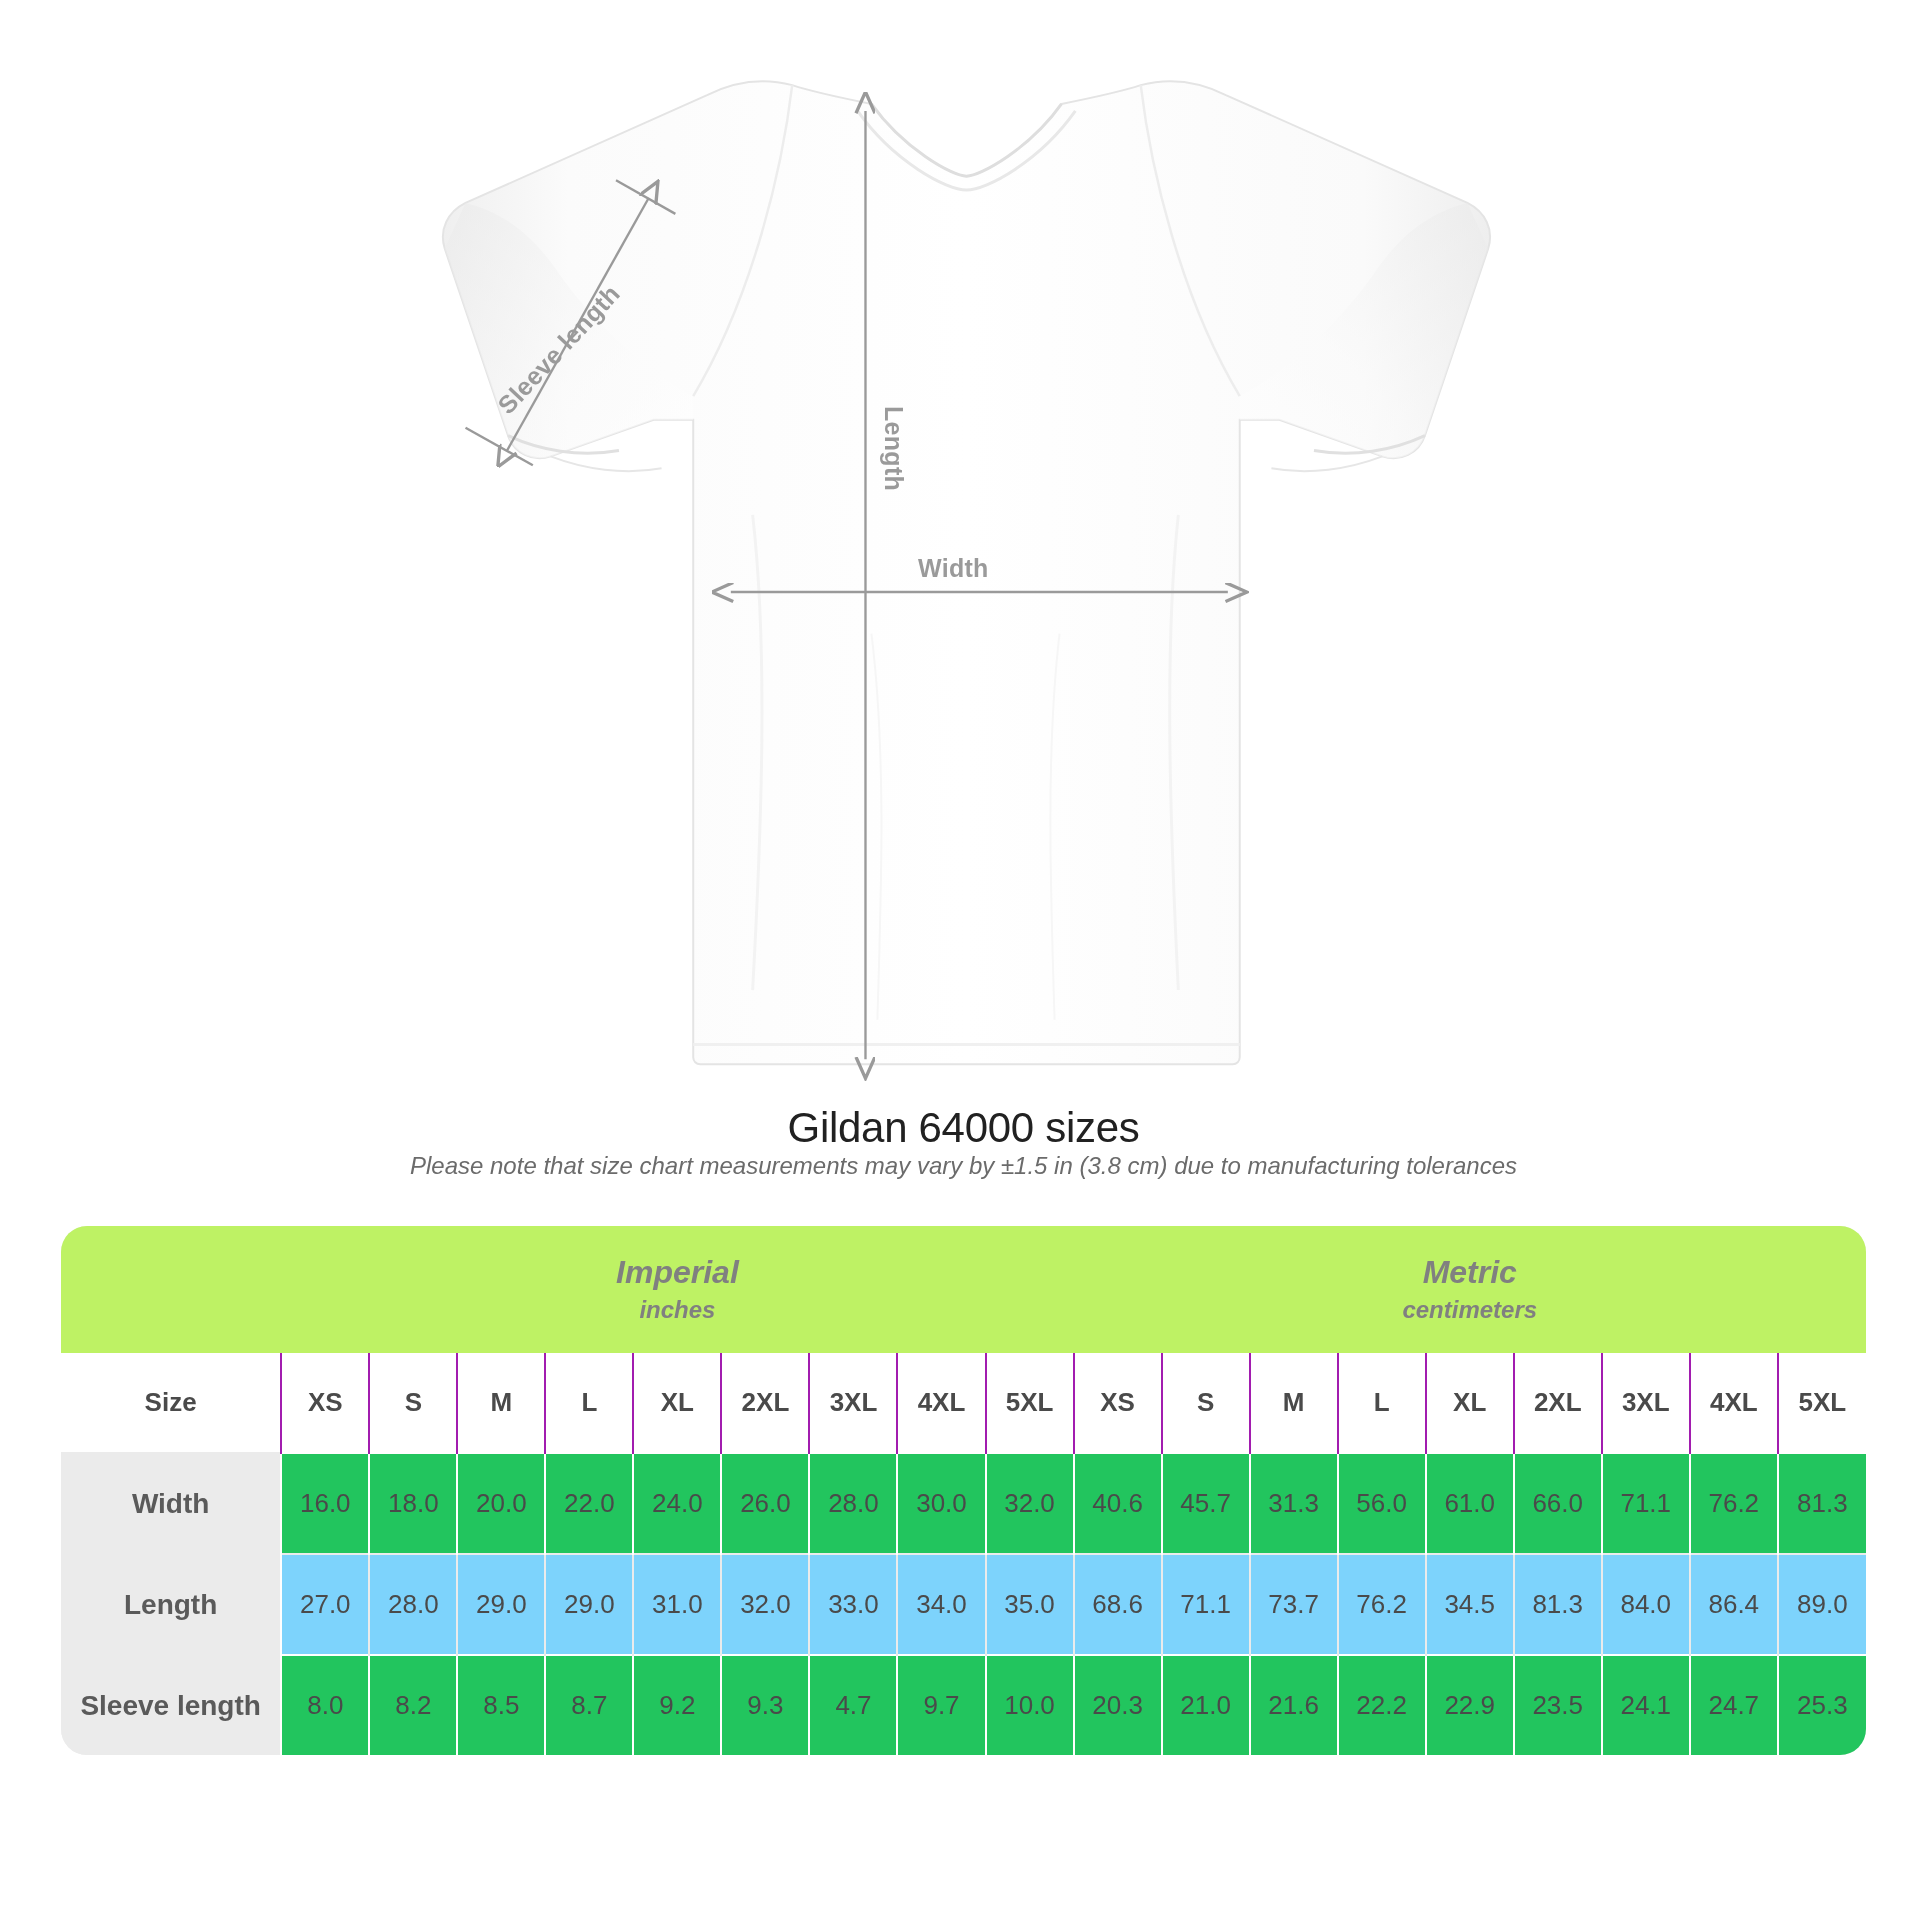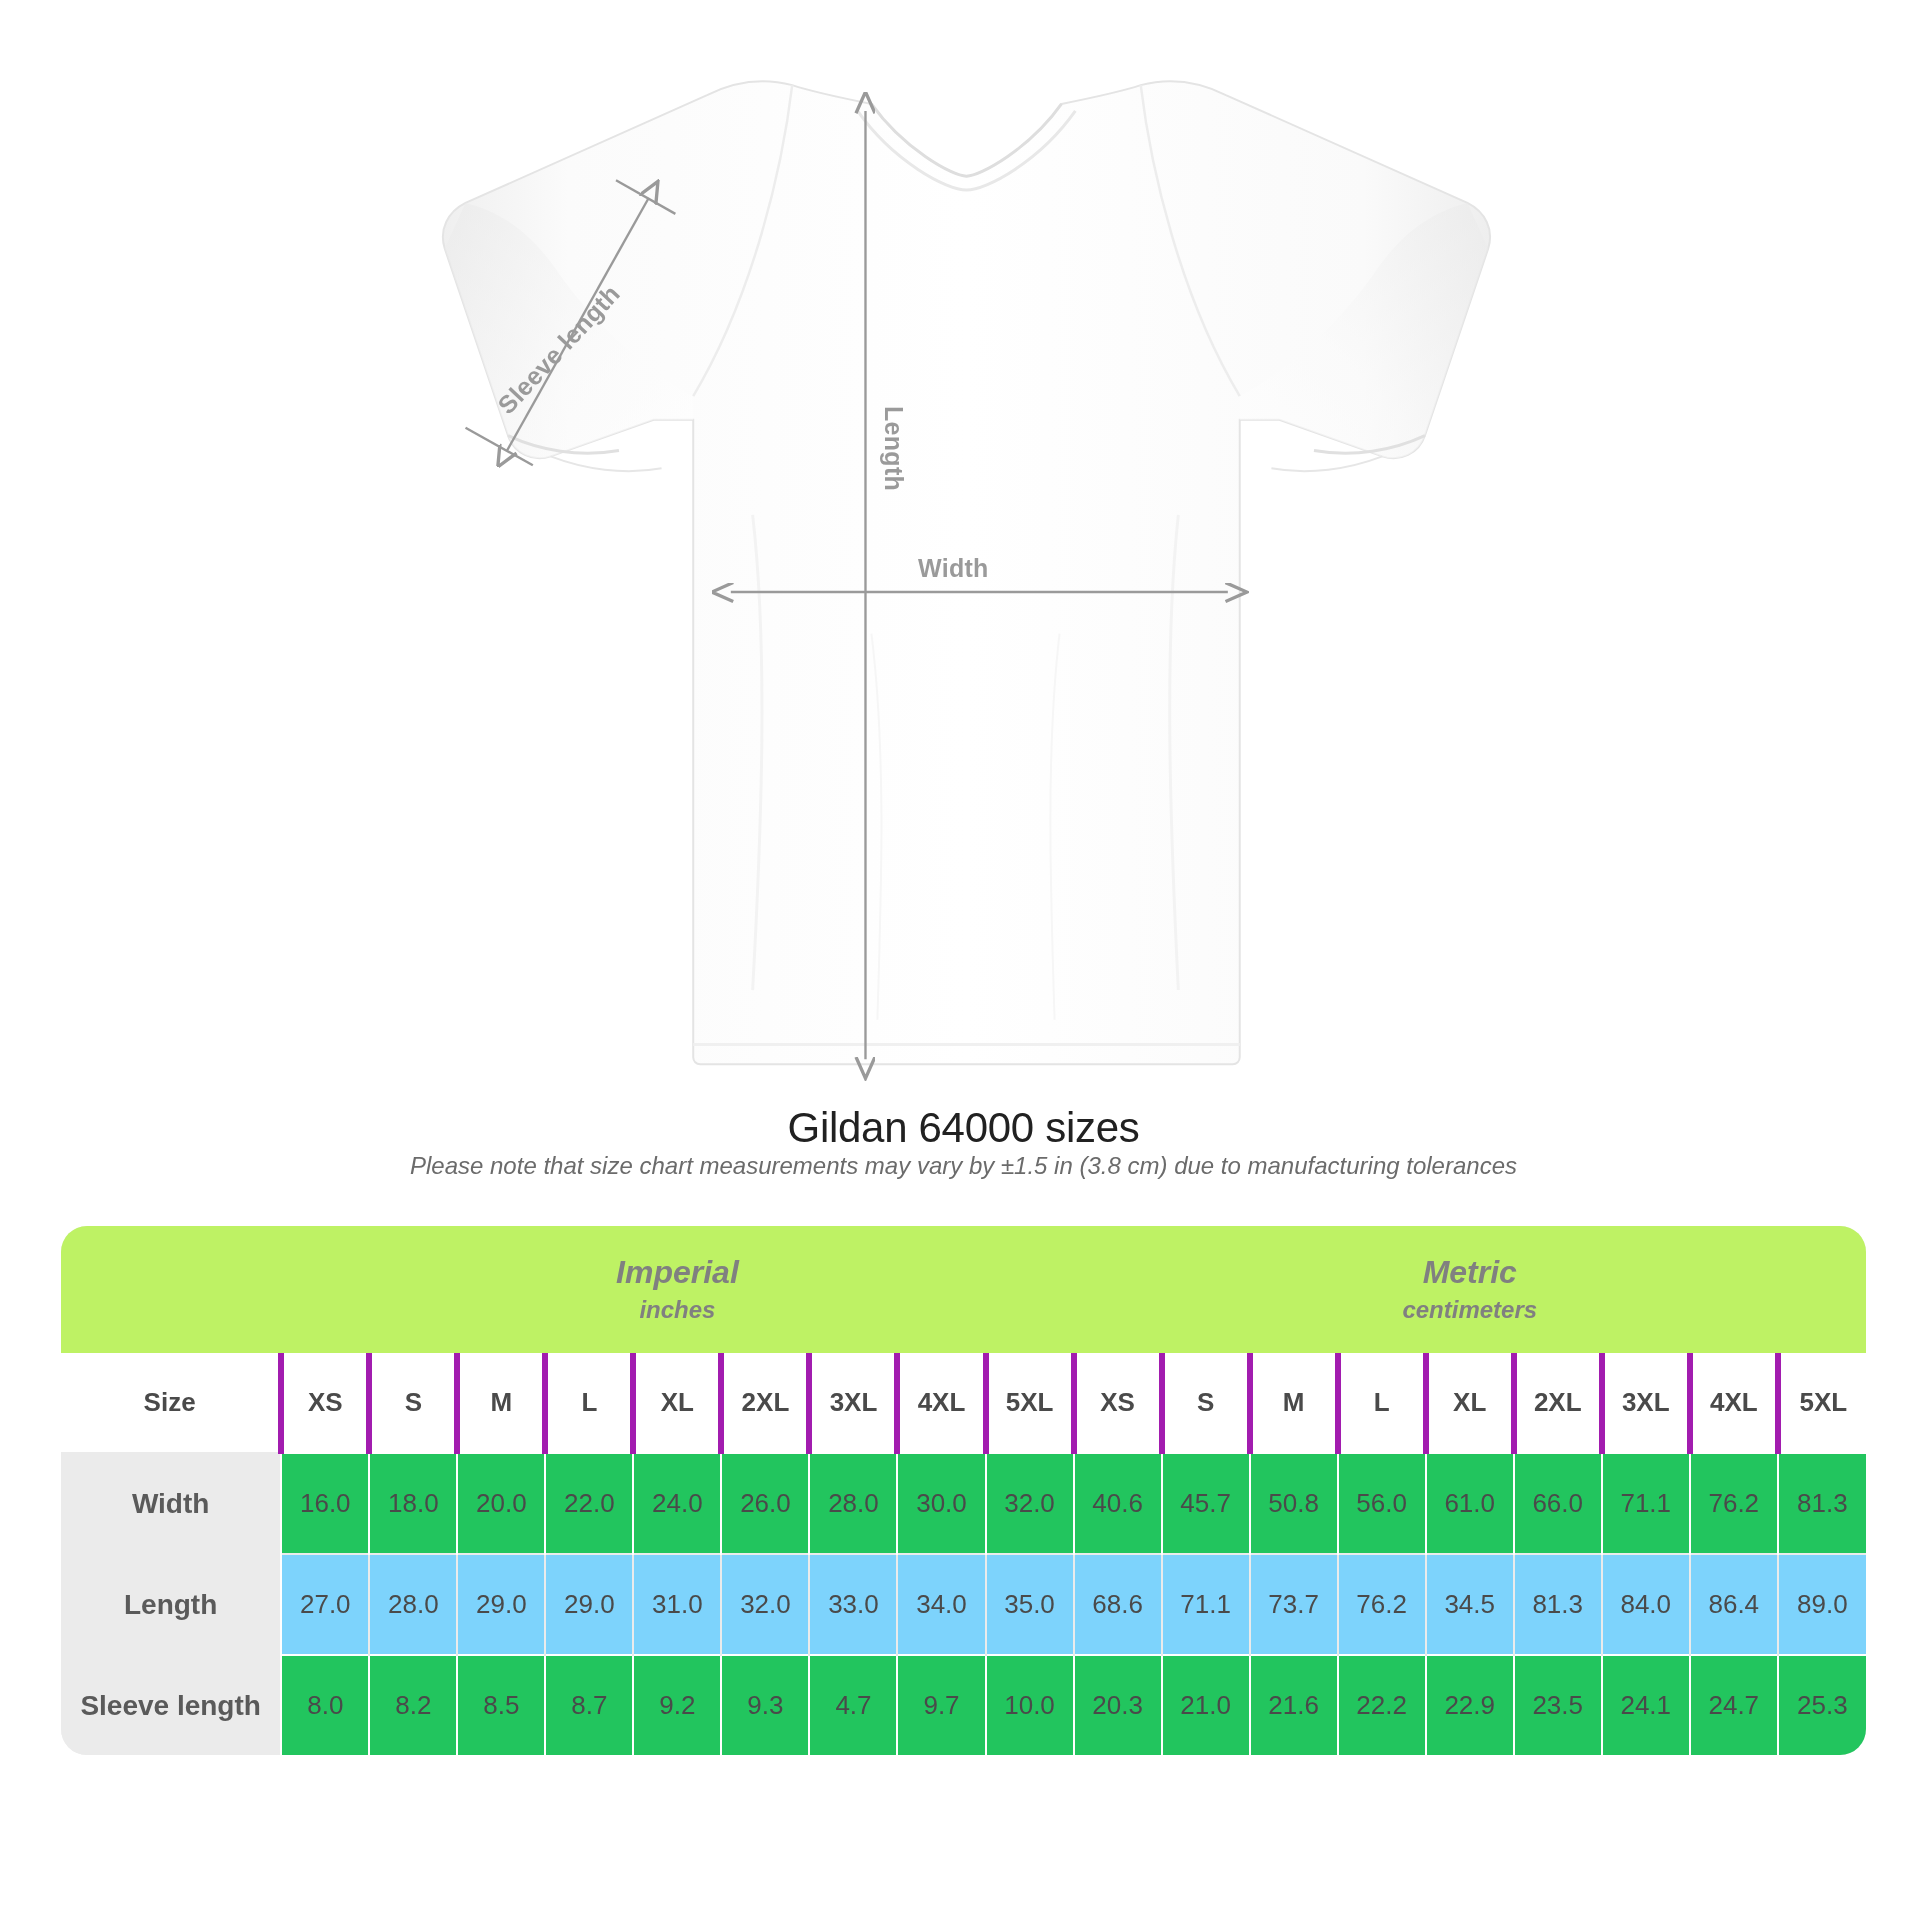--- a/index.html
+++ b/index.html
@@ -102,21 +102,21 @@
     font-style: italic;
     color: #808080;
     line-height: 1.5;
   }
   .head-row th {
     height: 99px;
     background: #ffffff;
     font-size: 28px;
     font-weight: bold;
     color: #6f6f6f;
-    border-right: 6px solid #a21caf;
+    border-right: 2px solid #a21caf;
   }
   .head-row th:last-child { border-right: none; }
 
   .data-row td {
     height: 99px;
     background: #7dd3fc;
     border-right: 2px solid #ebebeb;
     border-top: 2px solid #ebebeb;
     font-size: 27px;
     color: #555555;
@@ -283,21 +283,21 @@
           <td>18.0</td>
           <td>20.0</td>
           <td>22.0</td>
           <td>24.0</td>
           <td>26.0</td>
           <td>28.0</td>
           <td>30.0</td>
           <td>32.0</td>
           <td>40.6</td>
           <td>45.7</td>
-          <td>50.8</td>
+          <td>31.3</td>
           <td>56.0</td>
           <td>61.0</td>
           <td>66.0</td>
           <td>71.1</td>
           <td>76.2</td>
           <td>81.3</td>
         </tr>
 
         <tr class="data-row">
           <td class="row-head corner-cell">Length</td>

